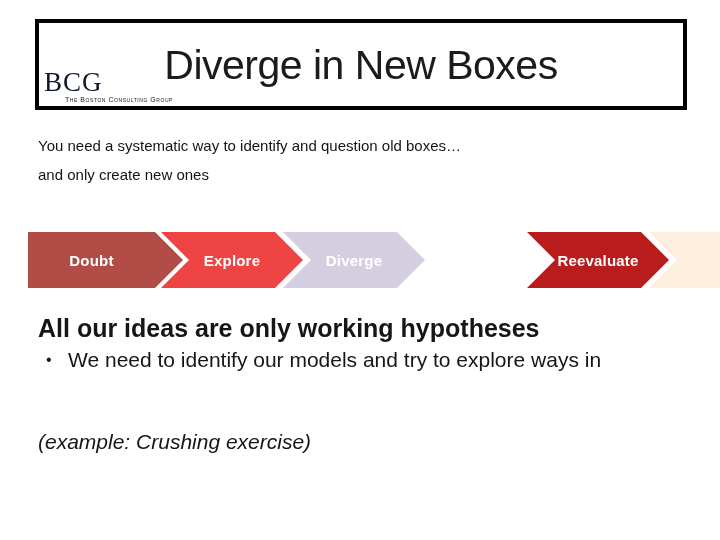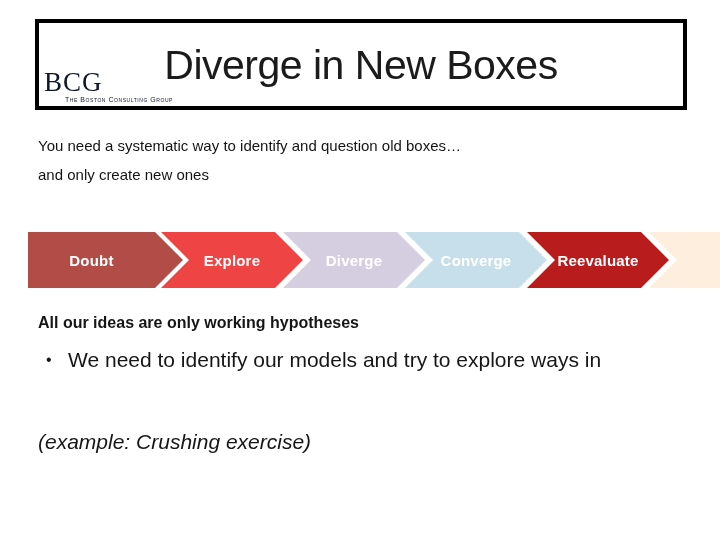--- a/index.html
+++ b/index.html
@@ -40,21 +40,21 @@
   }
   .chevron.notch{
     clip-path:polygon(0 0, calc(100% - 28px) 0, 100% 50%, calc(100% - 28px) 100%, 0 100%, 28px 50%);
     padding-left:28px;padding-right:28px;
   }
   .band-tail{
     position:absolute;top:0;height:56px;left:649px;width:71px;
     clip-path:polygon(0 0, 100% 0, 100% 100%, 0 100%, 28px 50%);
   }
   
-  .body-heading{position:absolute;left:38px;top:314px;font-size:16px;font-weight:700;}
+  .body-heading{position:absolute;left:38px;top:314px;font-size:25px;font-weight:700;}
   .bullet-block{position:absolute;left:38px;top:346px;font-size:21px;line-height:28px;}
   .bullet-row{display:flex;}
   .bullet-marker{width:30px;padding-left:8px;box-sizing:border-box;font-size:16px;}
   .example-line{position:absolute;left:38px;top:430px;font-size:21px;font-style:italic;}
 </style>
 </head>
 <body>
 
 <div class="slide">
 
@@ -75,23 +75,20 @@
 
   <div class="chevron point" style="left: 28px; width: 155px; background: rgb(178, 76, 70); color: rgb(255, 255, 255);">
         <span>Doubt</span>
       </div>
       <div class="chevron notch" style="left: 161px; width: 142px; background: #ef4444; color: rgb(255, 255, 255);">
         <span>Explore</span>
       </div>
       <div class="chevron notch" style="left: 283px; width: 142px; background: rgb(213, 206, 225); color: rgb(255, 255, 255);">
         <span>Diverge</span>
       </div>
-      <div class="chevron notch" style="left: 405px; width: 142px; background: rgb(199, 223, 234); color: rgb(255, 255, 255);">
-        <span>Converge</span>
-      </div>
       <div class="chevron notch" style="left: 527px; width: 142px; background: #b91c1c; color: rgb(255, 255, 255);">
         <span>Reevaluate</span>
       </div>
       <div class="band-tail" style="background: rgb(253, 238, 221);"></div>
     </div>
 
   <div class="body-heading">All our ideas are only working hypotheses</div>
 
   <div class="bullet-block">
     <div class="bullet-row">

